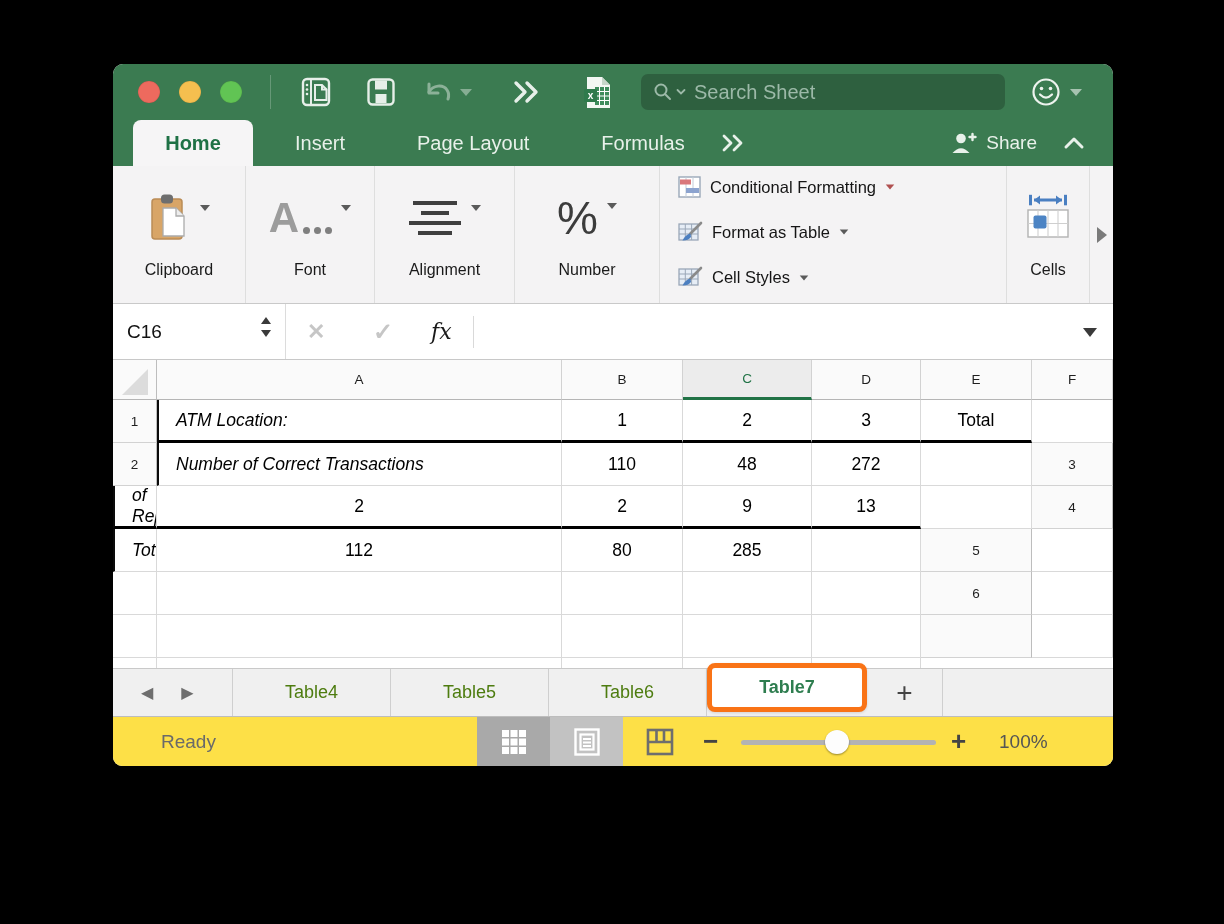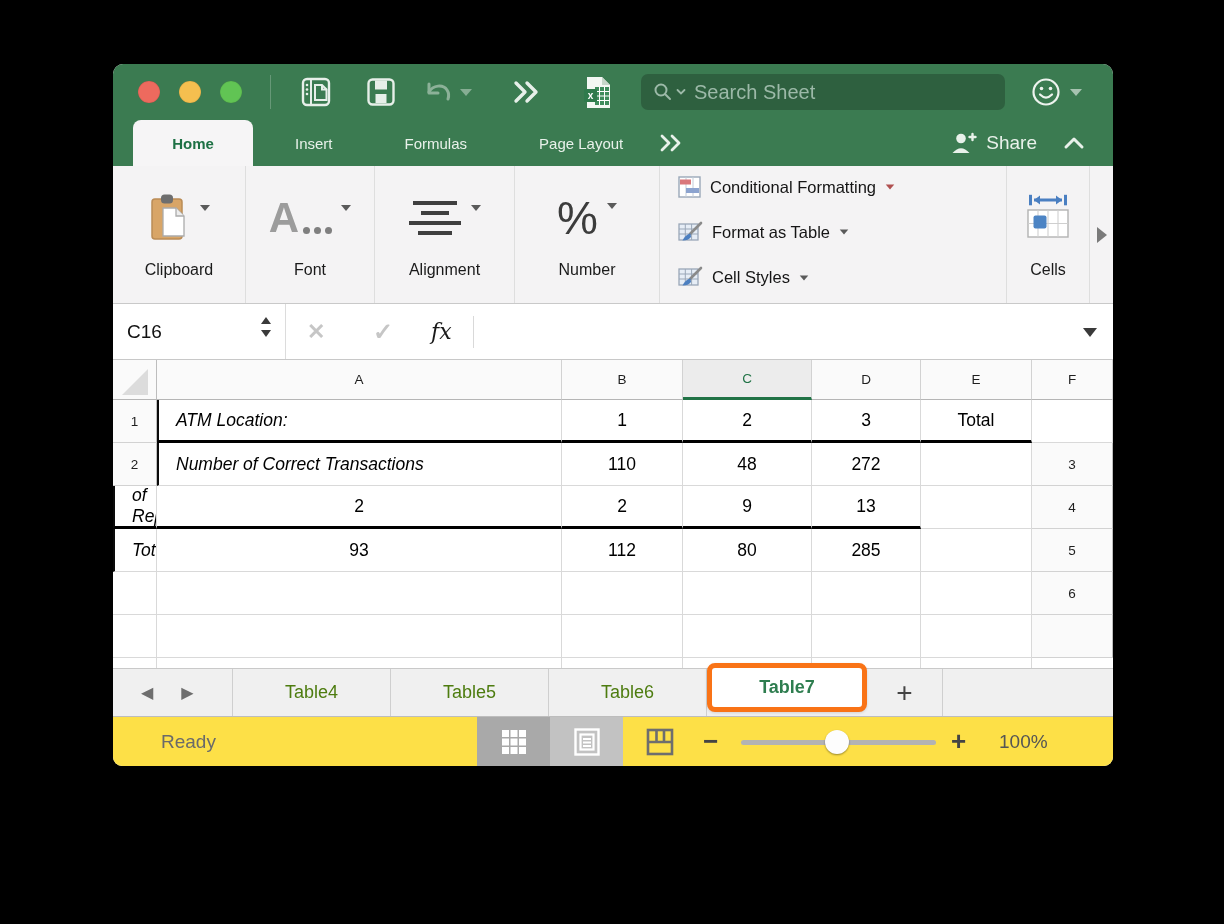--- a/index.html
+++ b/index.html
@@ -19,21 +19,21 @@
   .tbi{flex:0 0 auto;display:flex;align-items:center;justify-content:center;}
   .chev2{color:#E9F1EB;font-size:30px;font-weight:bold;letter-spacing:-2px;line-height:1;}
   .search{position:relative;margin-left:30px;width:364px;height:36px;border-radius:7px;
           background:rgba(0,0,0,.22);display:flex;align-items:center;flex:0 0 auto;}
   .search .ph{color:#9CB9A8;font-size:20px;margin-left:8px;white-space:nowrap;}
   .caret-dn{width:0;height:0;border-left:6px solid transparent;border-right:6px solid transparent;
             border-top:7px solid rgba(255,255,255,.55);}
   
   .tabrow{position:absolute;left:0;top:56px;width:1000px;height:46px;background:#3B7B51;
           display:flex;align-items:stretch;}
-  .rtab{display:flex;align-items:center;justify-content:center;color:#E8F1EA;font-size:15px;}
+  .rtab{display:flex;align-items:center;justify-content:center;color:#E8F1EA;font-size:20px;}
   .rtab.active{background:#F6F5F6;color:#1E7145;font-weight:bold;border-radius:8px 8px 0 0;
                margin-left:20px;width:120px;}
   .share-wrap{margin-left:auto;display:flex;align-items:center;margin-right:28px;gap:26px;}
   .share-btn{display:flex;align-items:center;gap:9px;color:#E8F1EA;font-size:19px;}
   
   .ribbon{position:absolute;left:0;top:102px;width:1000px;height:138px;background:#F4F3F4;
           border-bottom:1px solid #C9C9C9;box-sizing:border-box;display:flex;}
   .rgroup{display:flex;flex-direction:column;align-items:center;box-sizing:border-box;
           border-right:1px solid #DEDEDE;padding:8px 0 24px;}
   .ricon{flex:1;display:flex;align-items:center;justify-content:center;gap:9px;}
@@ -201,22 +201,22 @@
         <circle cx="19.5" cy="11.5" r="1.8" fill="#EDF3EE"></circle>
         <path d="M9 17.5 Q15 23.5 21 17.5" fill="none" stroke="#EDF3EE" stroke-width="2.2" stroke-linecap="round"></path>
       </svg>
     </div>
     <div class="caret-dn" style="margin-left:9px;"></div>
   </div>
 
   <div class="tabrow">
     <div class="rtab active">Home</div>
     <div class="rtab" style="margin-left:30px;padding:0 12px;">Insert</div>
+    <div class="rtab" style="margin-left:48px;padding:0 12px;">Page Layout</div>
     <div class="rtab" style="margin-left:48px;padding:0 12px;">Formulas</div>
-    <div class="rtab" style="margin-left:48px;padding:0 12px;">Page Layout</div>
     <div class="rtab" style="margin-left:16px;padding:0 8px;">
       <svg width="24" height="20" viewBox="0 0 24 20">
         <path d="M3 3 l7 7 -7 7 M13 3 l7 7 -7 7" fill="none" stroke="#E8F1EA" stroke-width="2.8" stroke-linecap="round" stroke-linejoin="round"></path>
       </svg>
     </div>
     <div class="share-wrap">
       <div class="share-btn">
         <svg width="26" height="22" viewBox="0 0 26 22">
           <circle cx="10" cy="6.5" r="4.8" fill="#E8F1EA"></circle>
           <path d="M1.5 21 Q10 11.5 18.5 21 z" fill="#E8F1EA"></path>
@@ -370,21 +370,20 @@
     <div class="rhd">3</div>
     <div class="cell txt bl bb">Number of Reported Errors</div>
     <div class="cell num bb">2</div>
     <div class="cell num bb">2</div>
     <div class="cell num bb">9</div>
     <div class="cell num bb">13</div>
     <div class="cell num"></div>
 
     <div class="rhd">4</div>
     <div class="cell txt bl">Total</div>
-    <div class="cell num">93</div>
     <div class="cell num">112</div>
     <div class="cell num">80</div>
     <div class="cell num">285</div>
     <div class="cell num"></div>
 
     <div class="rhd">5</div>
     <div class="cell txt"></div>
     <div class="cell num"></div>
     <div class="cell num"></div>
     <div class="cell num"></div>

